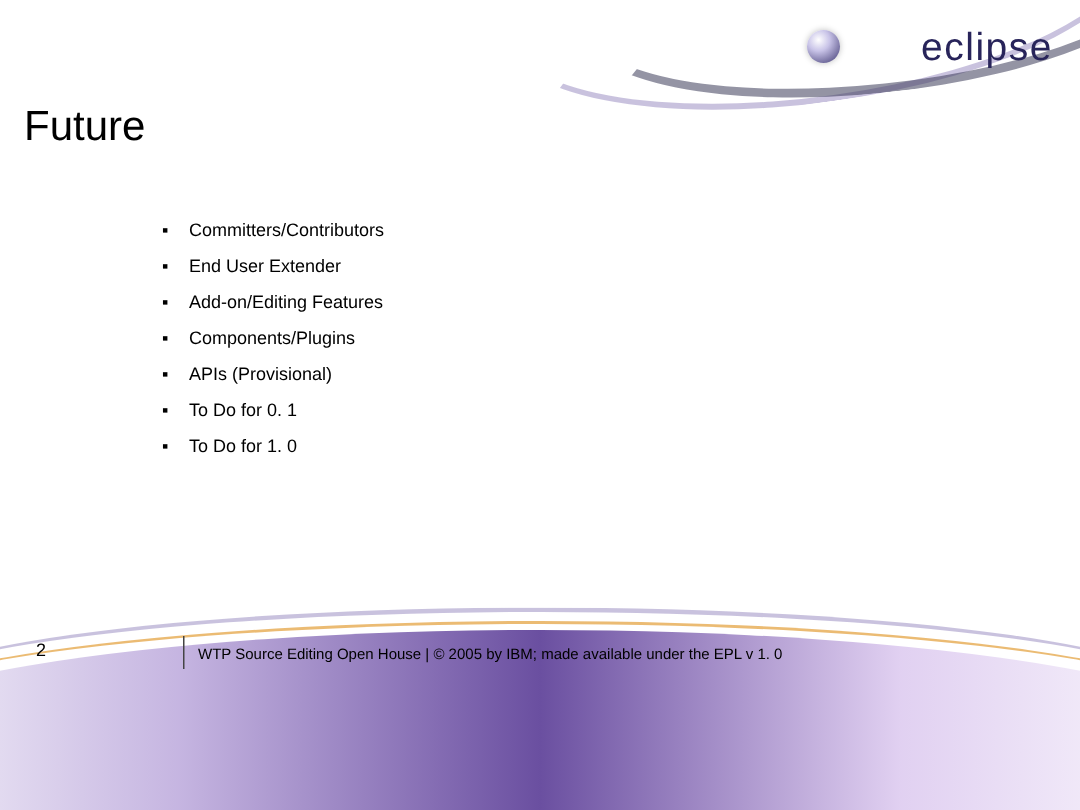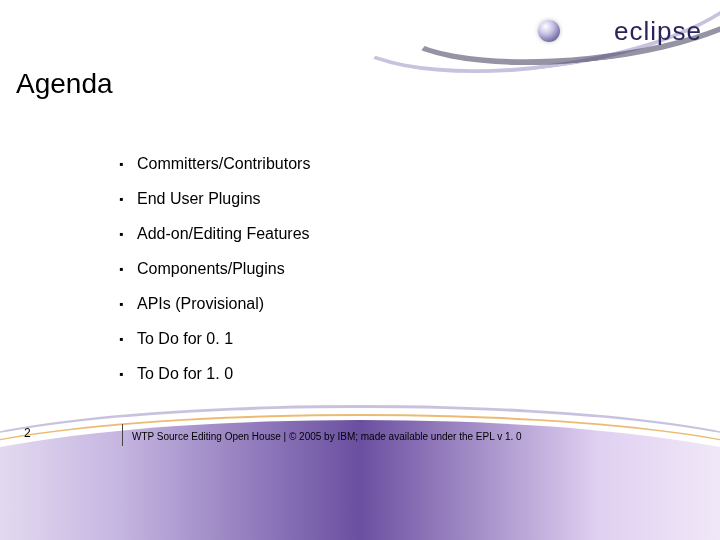--- a/index.html
+++ b/index.html
@@ -82,23 +82,23 @@
   
   .agenda-list {
     position: absolute;
     top: 140px;
     left: 106px;
     list-style: none;
     margin: 0;
     padding: 0;
   }
   .agenda-list li {
-    font-size: 16px;
+    font-size: 12px;
     line-height: 22px;
-    margin: 13px;
+    margin: 2px;
     padding-left: 18px;
     position: relative;
   }
   .agenda-list li::before {
     content: "\25AA"; 
     position: absolute;
     left: 0;
     top: 0;
     font-size: 12px;
     line-height: 22px;
@@ -182,25 +182,25 @@
 
 <div class="slide">
 
   <div class="logo-wrap">
     <div class="swoosh-top"></div>
     <div class="swoosh-top2"></div>
     <div class="logo-orb"></div>
     <div class="logo-text">eclipse</div>
   </div>
 
-  <div class="title">Agenda</div>
+  <div class="title">Future</div>
 
   <ul class="agenda-list">
     <li><span>Committers/Contributors</span></li>
-    <li><span>End User Plugins</span></li>
+    <li><span>End User Extender</span></li>
     <li><span>Add-on/Editing Features</span></li>
     <li><span>Components/Plugins</span></li>
     <li><span>APIs (Provisional)</span></li>
     <li><span>To Do for 0. 1</span></li>
     <li><span>To Do for 1. 0</span></li>
   </ul>
 
   <div class="bottom-band">
     <div class="band-fill"></div>
     <div class="band-line"></div>

